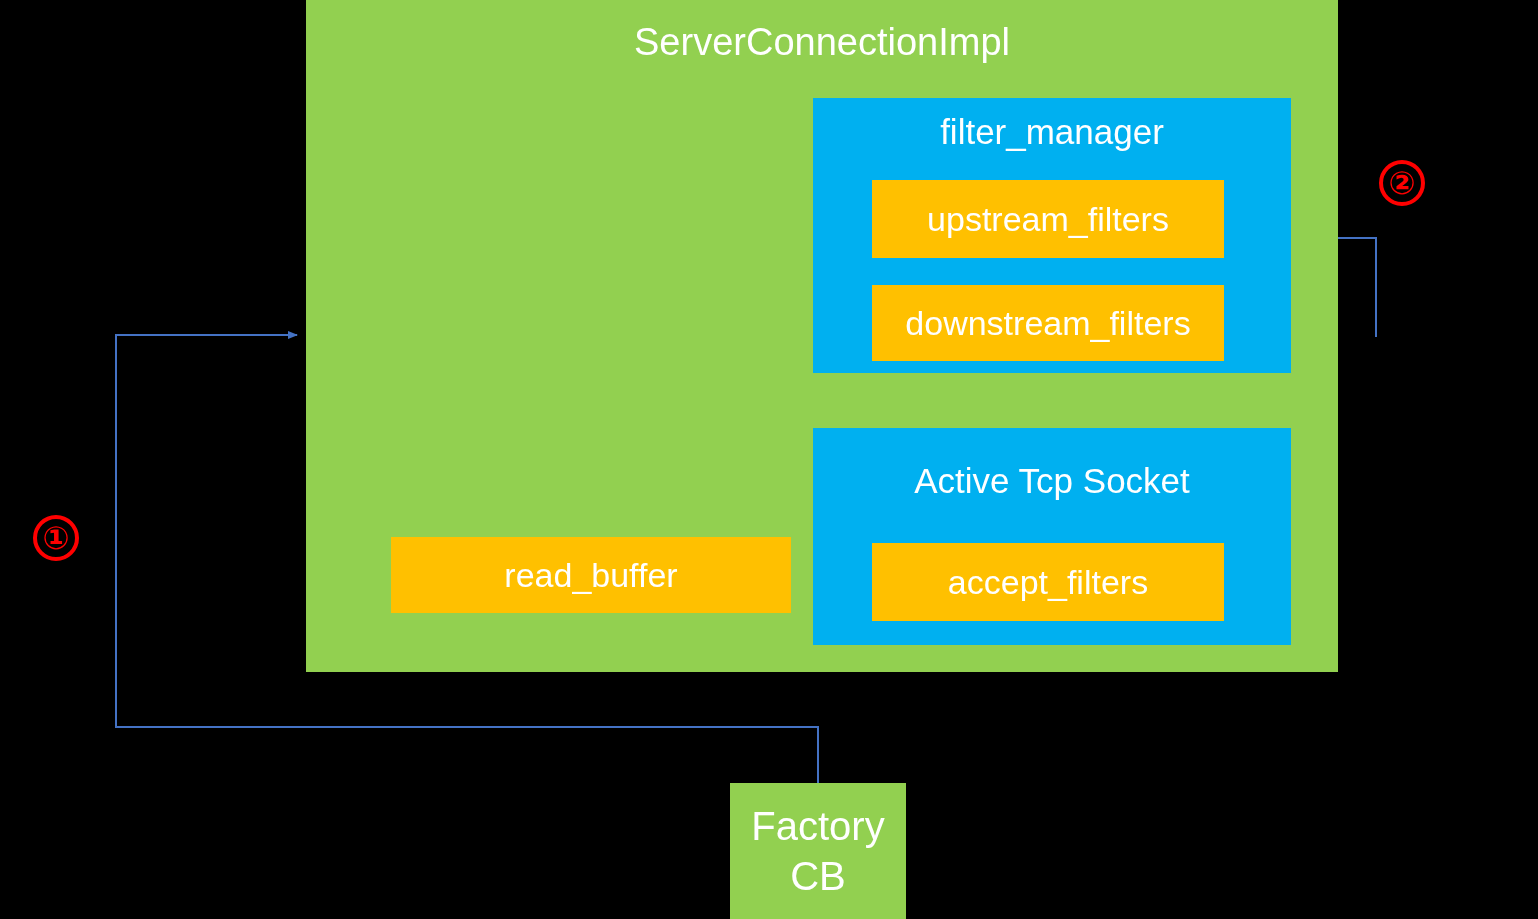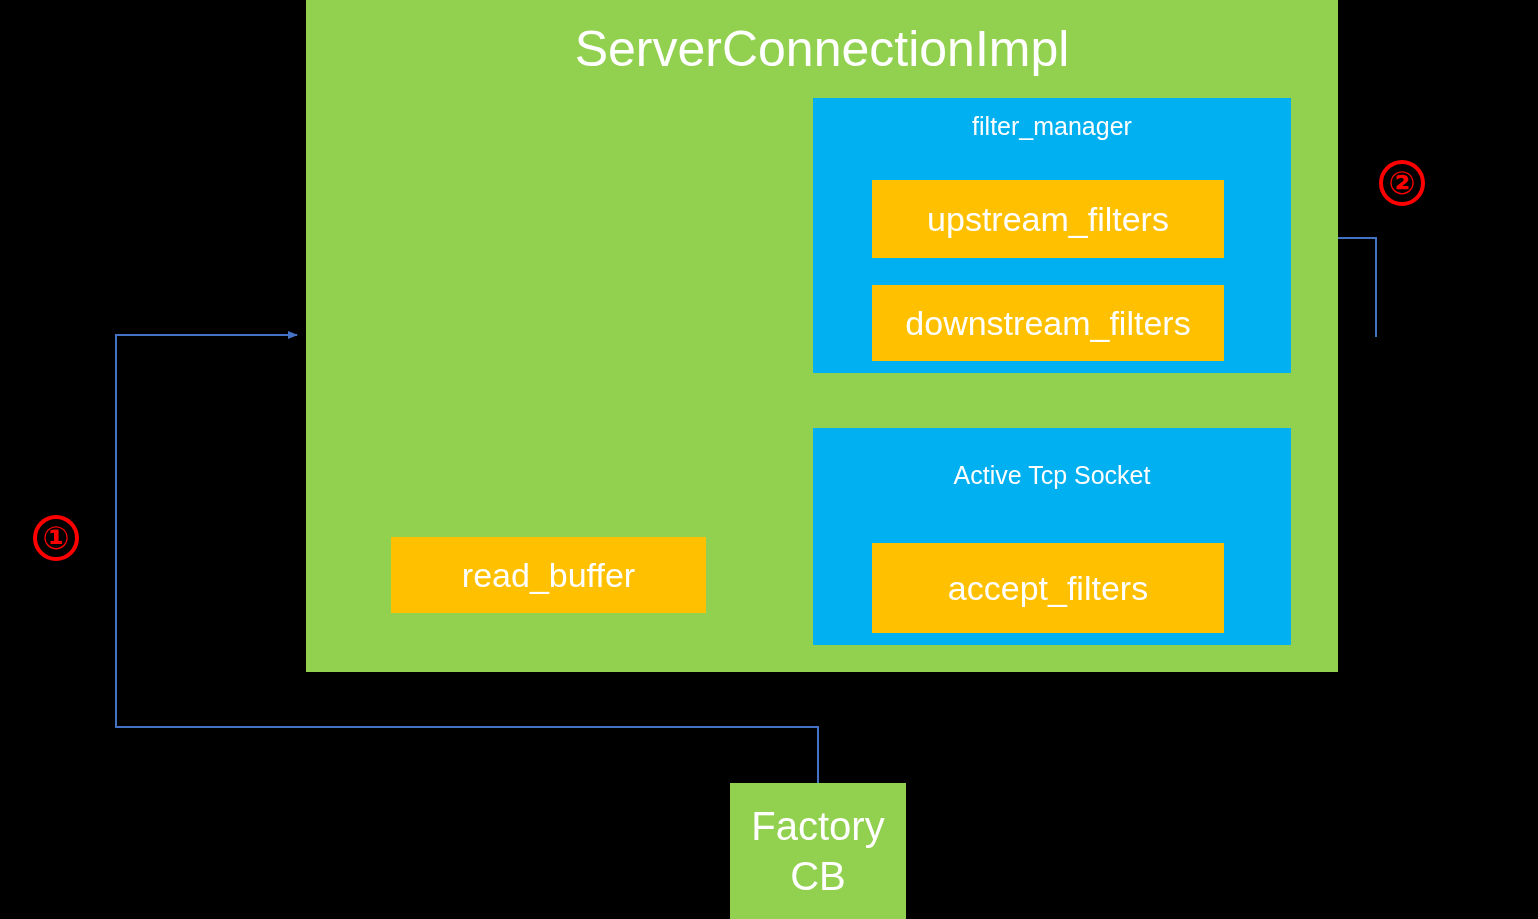--- a/index.html
+++ b/index.html
@@ -32,58 +32,58 @@
     position: absolute;
     left: 0;
     right: 0;
     text-align: center;
     color: #FFFFFF;
     font-weight: 400;
     line-height: 1.1;
   }
   .green-outer > .box-title {
     top: 22px;
-    font-size: 50px;
+    font-size: 38px;
   }
 
   
   .orange {
     position: absolute;
     background: #FFC000;
     display: flex;
     align-items: center;
     justify-content: center;
     color: #FFFFFF;
     font-size: 34px;
     box-sizing: border-box;
   }
 
   
   .n-transport-socket { left: 398px; top: 136px; width: 350px; height: 79px; }
   .n-write-buffer     { left: 390px; top: 325px; width: 352px; height: 78px; }
-  .n-read-buffer      { left: 391px; top: 537px; width: 315px; height: 76px; }
+  .n-read-buffer      { left: 391px; top: 537px; width: 400px; height: 76px; }
 
   
   .blue {
     position: absolute;
     background: #00B0F0;
     box-sizing: border-box;
   }
   .blue > .box-title {
-    font-size: 25px;
+    font-size: 35px;
   }
   .n-filter-manager { left: 813px; top: 98px; width: 478px; height: 275px; }
   .n-filter-manager > .box-title { top: 15px; }
   .n-active-tcp     { left: 813px; top: 428px; width: 478px; height: 217px; }
   .n-active-tcp     > .box-title { top: 34px; }
 
   
   .n-upstream-filters   { left: 872px; top: 180px; width: 352px; height: 78px; }
   .n-downstream-filters { left: 872px; top: 285px; width: 352px; height: 76px; }
-  .n-accept-filters     { left: 872px; top: 543px; width: 352px; height: 90px; }
+  .n-accept-filters     { left: 872px; top: 543px; width: 352px; height: 78px; }
 
   
   .n-factory-cb {
     position: absolute;
     left: 730px;
     top: 783px;
     width: 176px;
     height: 136px;
     background: #92D050;
     display: flex;

